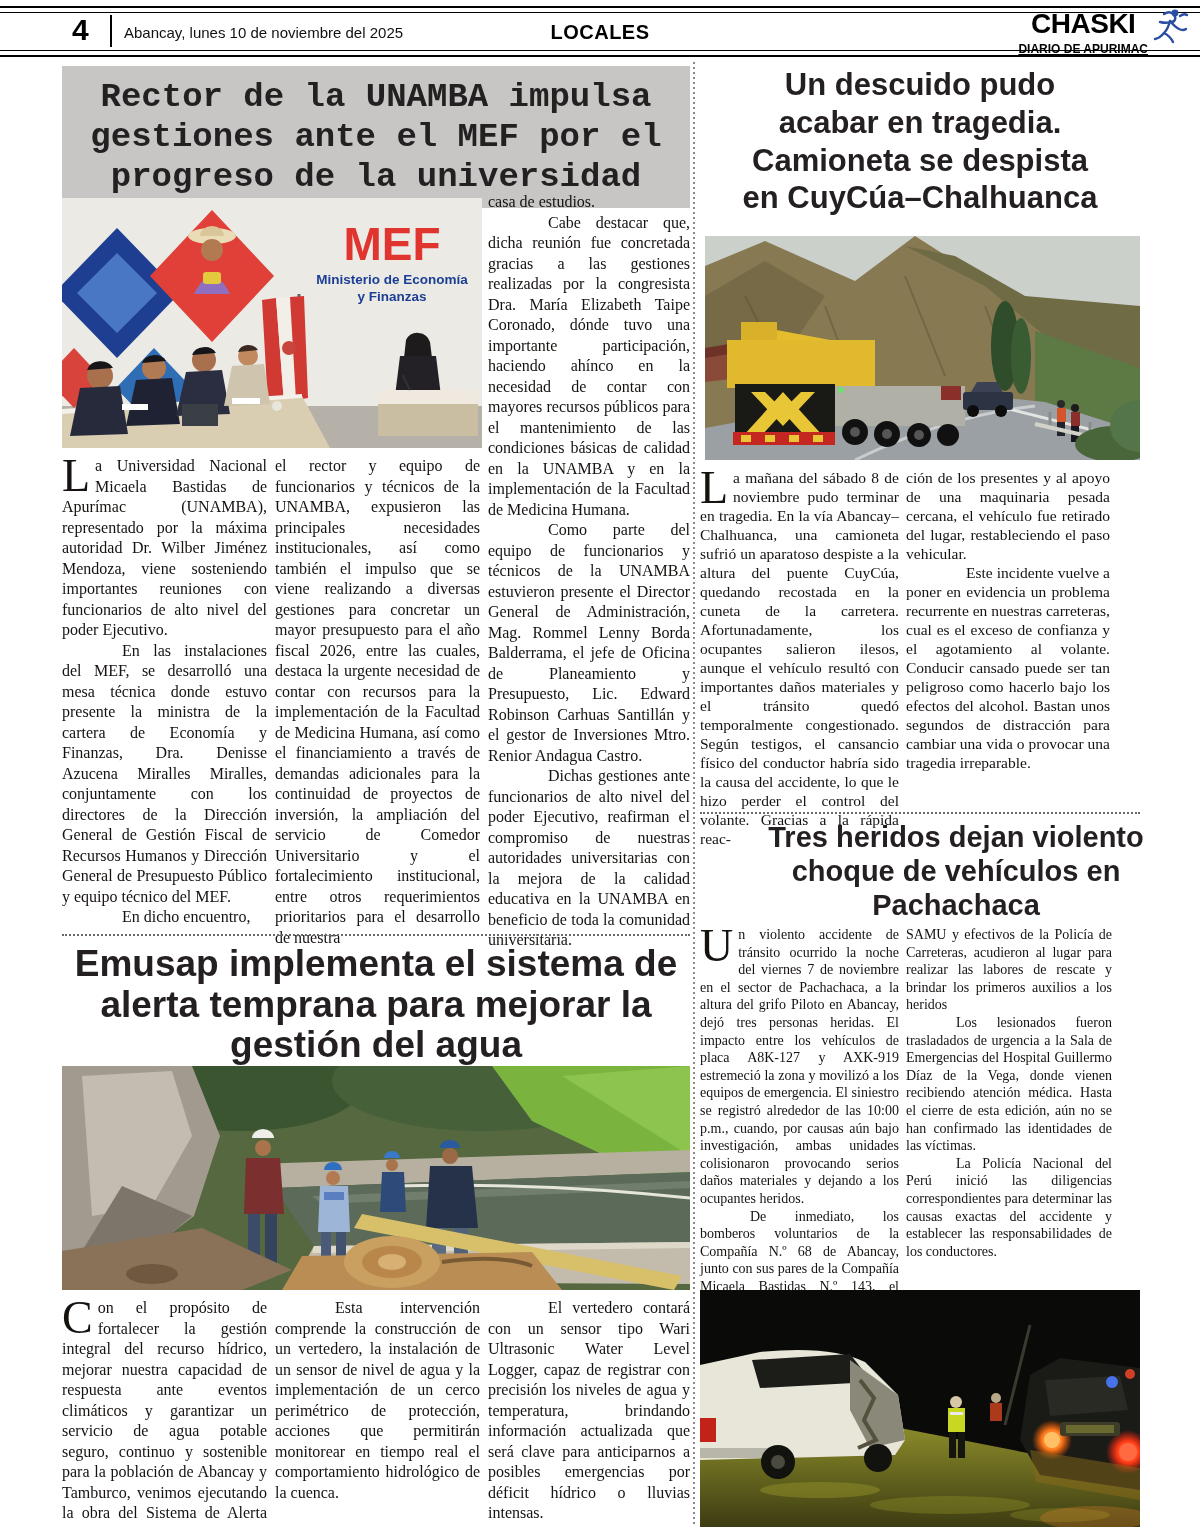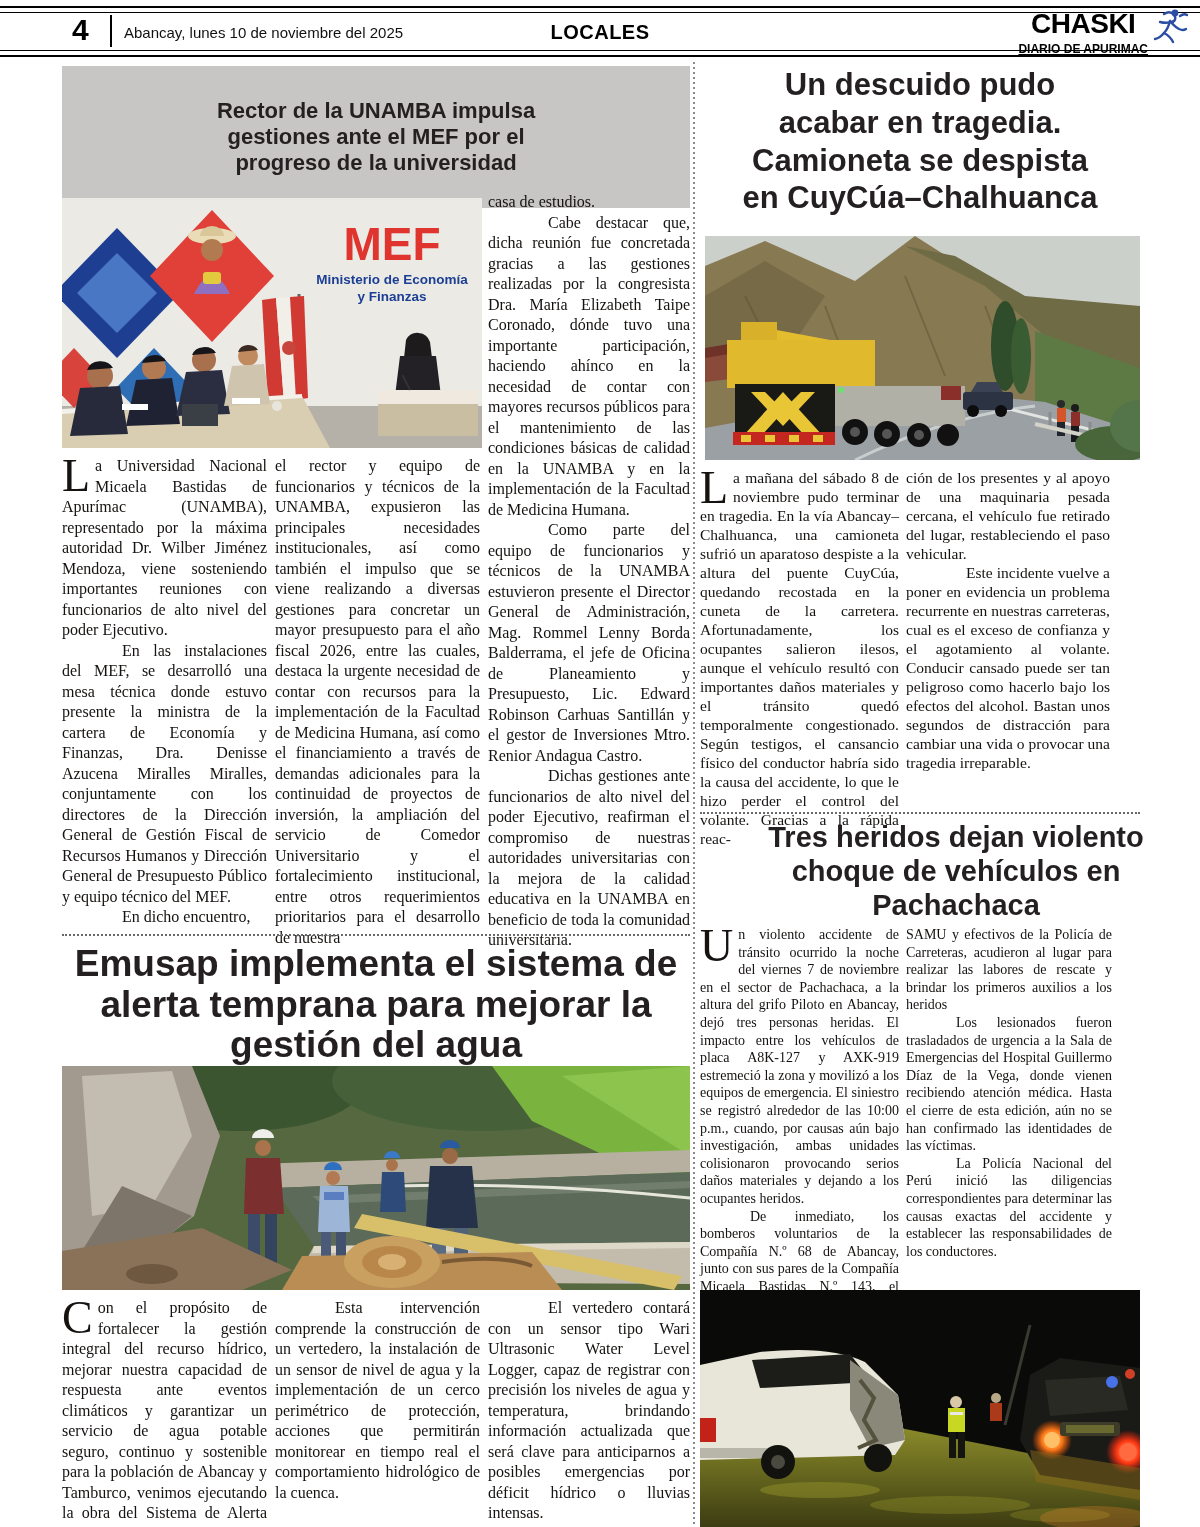--- a/index.html
+++ b/index.html
@@ -21,21 +21,21 @@
 
   
   .vdiv{left:693px;top:62px;bottom:0;width:2px;
         background:repeating-linear-gradient(to bottom,#8a8a8a 0 2px,transparent 2px 5px);}
   .hsep{height:0;border-top:2px dotted #6a6a6a;}
 
   
   .headline{font-family:"Liberation Sans",sans-serif;font-weight:bold;color:#241f20;
             text-align:center;white-space:pre-line;}
   .h-box{left:62px;top:66px;width:628px;height:142px;background:#c7c6c4;
-         display:flex;align-items:center;justify-content:center;font-size:22px;line-height:1.18;}
+         display:flex;align-items:center;justify-content:center;font-size:34px;line-height:1.18;font-family:Liberation Mono, monospace;}
   .h-descuido{left:700px;top:66px;width:440px;font-size:31px;line-height:1.22;}
   .h-heridos{left:736px;top:820px;width:440px;font-size:29px;line-height:1.18;}
   .h-emusap{left:62px;top:944px;width:628px;font-size:37px;line-height:1.1;}
 
   
   .copy p{margin:0;text-align:justify;text-indent:60px;}
   .copy p.lead{text-indent:0;}
   .sz-a p{font-size:16px;line-height:20.5px;}
   .sz-b p{font-size:15.5px;line-height:19px;}
   .sz-c p{font-size:14px;line-height:17.6px;}

